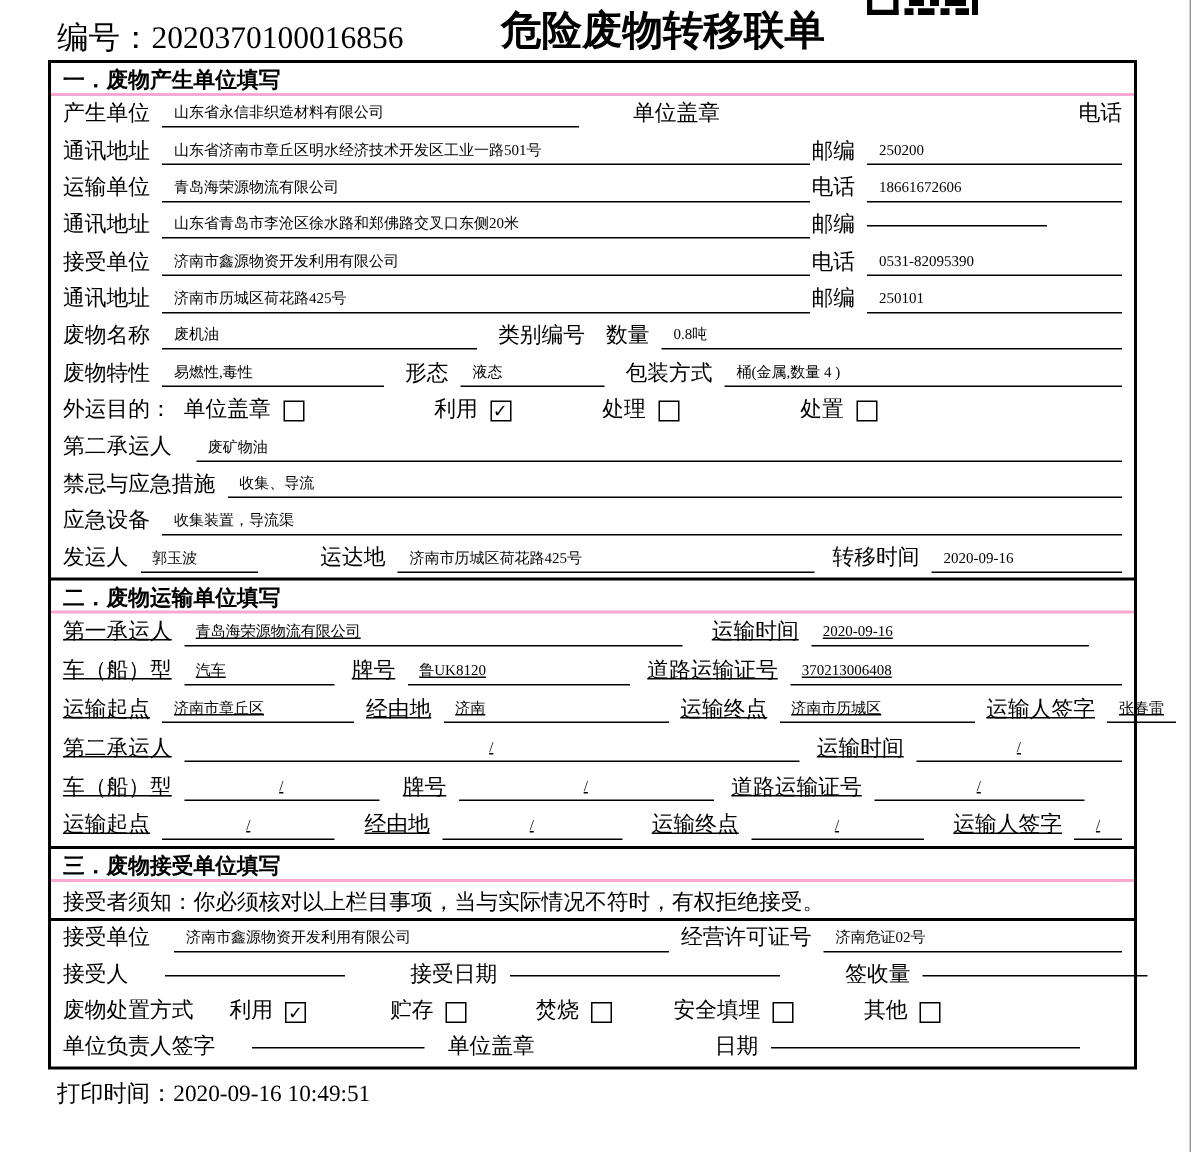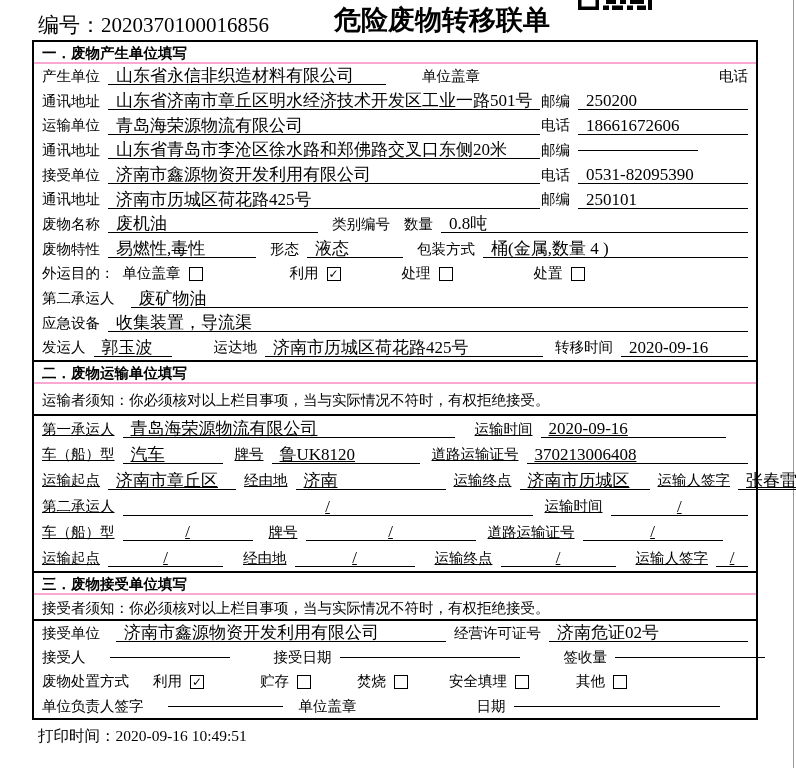--- a/index.html
+++ b/index.html
@@ -26,21 +26,21 @@
   .note { box-sizing:border-box; border-bottom:2px solid #000; font-size:14.5px; padding:7px 8px 0 8px; }
   .note.n2 { height:32px; }
   .note.n3 { height:26px; padding-top:4px; }
 
   .row { display:flex; align-items:center; padding:0 8px; box-sizing:border-box; }
   .s1 .row { height:24.7px; }
   .s2 .row { height:25.8px;text-decoration:underline; }
   .s3 .row { height:24.3px; }
 
   .lbl { white-space:nowrap; font-size:14.5px; line-height:17px; flex:0 0 auto; }
-  .val { font-size:17px; line-height:17px; border-bottom:1px solid #000;
+  .val { font-size:10px; line-height:17px; border-bottom:1px solid #000;
          padding:0 8px; white-space:nowrap; box-sizing:border-box; flex:0 0 auto;
          overflow:visible; margin-left:8px; }
   .val.ctr { text-align:center; padding:0; }
   .fill { flex:1 1 auto; }
   .sp { flex:0 0 auto; }
 
   .w78{width:78px}.w96{width:96px}.w100{width:100px}.w115{width:115px}.w120{width:120px}
   .w128{width:128px}.w130{width:130px}.w140{width:140px}.w148{width:148px}.w150{width:150px}
   .w170{width:170px}.w180{width:180px}.w185{width:185px}.w210{width:210px}.w278{width:278px}
   .w330{width:330px}.w332{width:332px}.w410{width:410px}.w432{width:432px}.sp50{width:50px}.sp120{width:120px}
@@ -179,38 +179,41 @@
               <span class="mark"></span>
             </span>
         </span>
       </div>
 
       <div class="row">
         <span class="lbl">第二承运人</span>
         <span class="val fill ml16">废矿物油</span>
       </div>
 
+      <div class="row">
+        <span class="lbl">禁忌与应急措施</span>
+        <span class="val fill">收集、导流</span>
+      </div>
 
       <div class="row">
         <span class="lbl">应急设备</span>
         <span class="val fill">收集装置，导流渠</span>
       </div>
 
       <div class="row">
         <span class="lbl">发运人</span>
         <span class="val w78">郭玉波</span>
         <span class="lbl ml42">运达地</span>
         <span class="val w278">济南市历城区荷花路425号</span>
         <span class="lbl ml12">转移时间</span>
         <span class="val fill">2020-09-16</span>
       </div>
     </div>
 
     <div class="sec-title mid">二．废物运输单位填写</div>
-    <div class="note n2">运输者须知：你必须核对以上栏目事项，当与实际情况不符时，有权拒绝接受。</div>
     <div class="sec-body s2">
 
       <div class="row">
         <span class="lbl">第一承运人</span>
         <span class="val w332">青岛海荣源物流有限公司</span>
         <span class="lbl ml20">运输时间</span>
         <span class="val w185">2020-09-16</span>
         <span class="sp fill"></span>
       </div>
 

